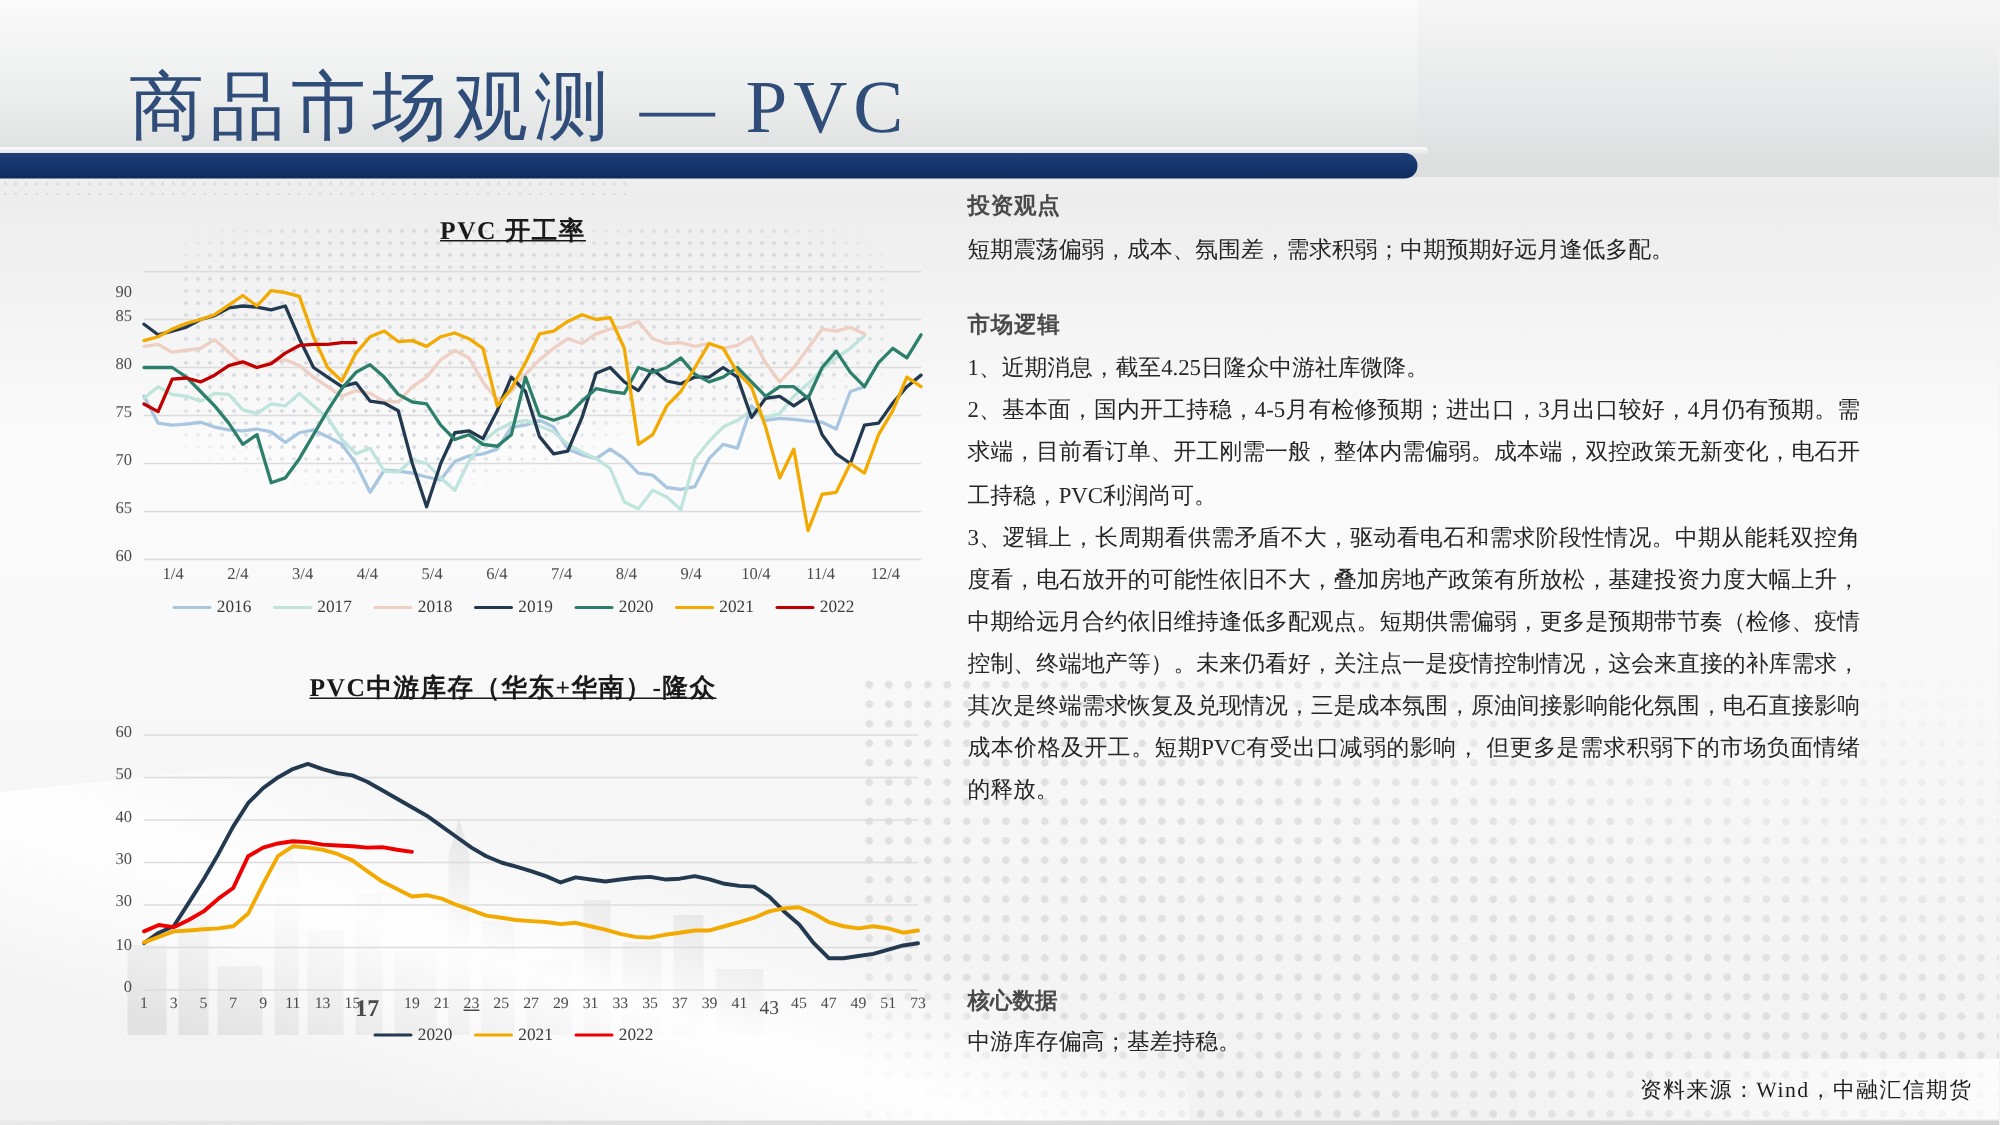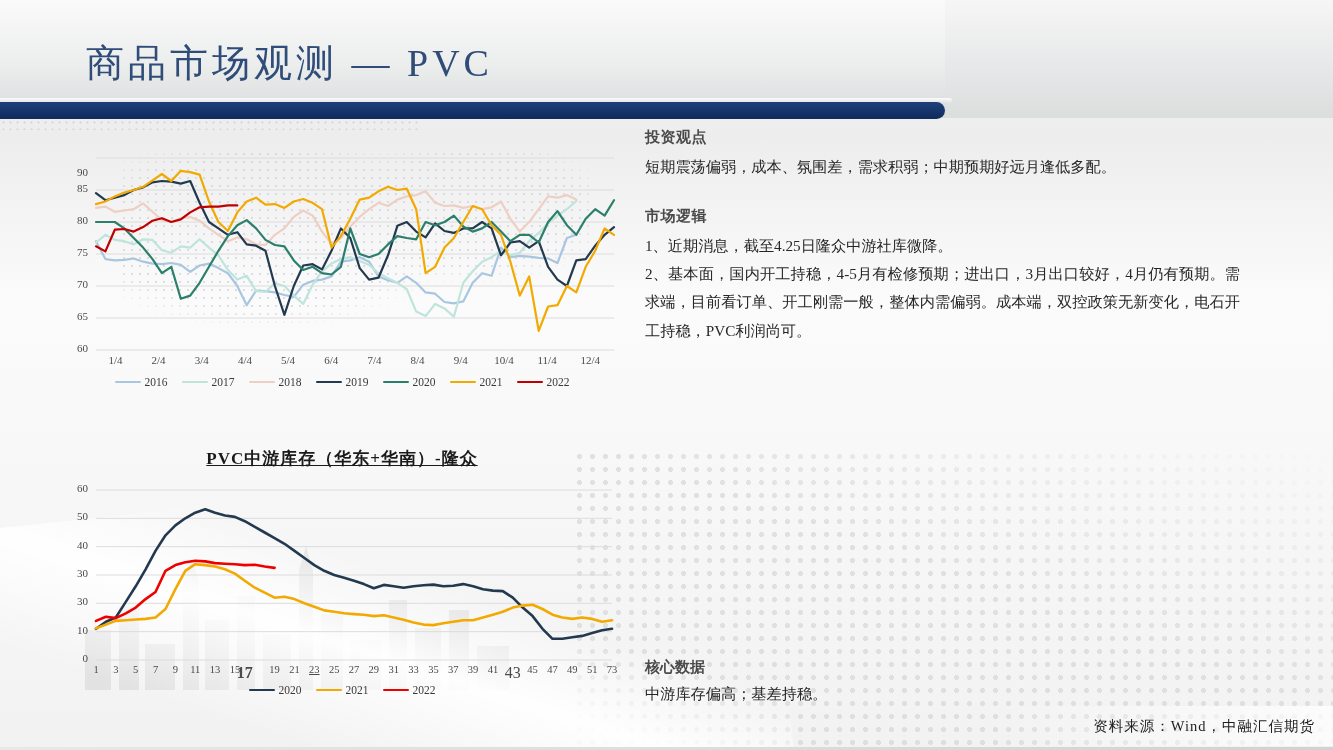--- a/index.html
+++ b/index.html
@@ -54,21 +54,21 @@
   .header-band{
     position:absolute;left:0;top:0;width:100%;height:118px;
     background:linear-gradient(180deg,#fafafa 0%,#eceded 55%,#d9dadb 100%);
   }
   .header-band-right{
     position:absolute;left:945px;top:0;width:388px;height:118px;
     background:linear-gradient(180deg,#f6f6f6 0%,#e6e7e8 60%,#dcdddd 100%);
   }
   .page-title{
     position:absolute;left:86px;top:38px;
-    font-size:38px;color:#2f4d78;letter-spacing:4px;
+    font-size:50px;color:#2f4d78;letter-spacing:4px;
     font-family:"Liberation Serif","DejaVu Serif",serif;
     white-space:nowrap;
   }
   .title-bar{
     position:absolute;left:0;top:102px;width:945px;height:17px;
     background:linear-gradient(180deg,#20407a 0%,#15336a 60%,#0f2a5c 100%);
     border-radius:0 9px 9px 0;
   }
   .title-bar-shadow{
     position:absolute;left:0;top:98px;width:952px;height:5px;
@@ -163,20 +163,21 @@
   </svg>
   <div class="bg-swoosh"></div>
 
   <div class="header-band"></div>
   <div class="header-band-right"></div>
   <div class="title-bar-shadow"></div>
   <div class="title-bar"></div>
   <div class="page-title">商品市场观测 — PVC</div>
 
   <div class="chart-block" style="left:62px;top:142px;width:560px;">
+    <div class="chart-title c1">PVC 开工率</div>
     <div class="plot" id="plot1" style="height:222px;margin-top:8px;">
         <svg width="560" height="222">
           <line x1="34" x2="552" y1="200" y2="200" stroke="#dcdcdc" stroke-width="1"></line>
           <line x1="34" x2="552" y1="168" y2="168" stroke="#dcdcdc" stroke-width="1"></line>
           <line x1="34" x2="552" y1="136" y2="136" stroke="#dcdcdc" stroke-width="1"></line>
           <line x1="34" x2="552" y1="104" y2="104" stroke="#dcdcdc" stroke-width="1"></line>
           <line x1="34" x2="552" y1="72" y2="72" stroke="#dcdcdc" stroke-width="1"></line>
           <line x1="34" x2="552" y1="39.99999999999999" y2="39.99999999999999" stroke="#dcdcdc" stroke-width="1"></line>
           <line x1="34" x2="552" y1="8" y2="8" stroke="#dcdcdc" stroke-width="1"></line>
           <path d="M34.0 91.2 L43.4 109.1 L52.8 110.4 L62.3 109.8 L71.7 108.5 L81.1 111.7 L90.5 113.6 L99.9 114.2 L109.3 113.0 L118.8 114.9 L128.2 121.9 L137.6 115.5 L147.0 113.6 L156.4 118.1 L165.9 123.2 L175.3 136.0 L184.7 155.2 L194.1 140.5 L203.5 141.1 L212.9 142.4 L222.4 145.0 L231.8 146.9 L241.2 134.7 L250.6 130.9 L260.0 129.6 L269.5 126.4 L278.9 111.7 L288.3 110.4 L297.7 107.2 L307.1 111.7 L316.5 126.4 L326.0 130.2 L335.4 132.8 L344.8 126.4 L354.2 132.8 L363.6 142.4 L373.1 143.7 L382.5 152.0 L391.9 153.3 L401.3 151.4 L410.7 132.8 L420.1 123.2 L429.6 125.8 L439.0 97.6 L448.4 107.2 L457.8 105.9 L467.2 106.6 L476.7 107.8 L486.1 108.5 L495.5 113.0 L504.9 88.0 L514.3 84.8" fill="none" stroke="#a9c6e0" stroke-width="2.2" stroke-linejoin="round" stroke-linecap="round"></path>
@@ -275,21 +276,21 @@
         <div class="axis-label xlab" style="left: 234.308px; width: 36px; top: 182px; font-size: 10.5px; text-decoration: underline;">23</div>
         <div class="axis-label xlab" style="left: 254.154px; width: 36px; top: 182px; font-size: 10.5px;">25</div>
         <div class="axis-label xlab" style="left: 274px; width: 36px; top: 182px; font-size: 10.5px;">27</div>
         <div class="axis-label xlab" style="left: 293.846px; width: 36px; top: 182px; font-size: 10.5px;">29</div>
         <div class="axis-label xlab" style="left: 313.692px; width: 36px; top: 182px; font-size: 10.5px;">31</div>
         <div class="axis-label xlab" style="left: 333.538px; width: 36px; top: 182px; font-size: 10.5px;">33</div>
         <div class="axis-label xlab" style="left: 353.385px; width: 36px; top: 182px; font-size: 10.5px;">35</div>
         <div class="axis-label xlab" style="left: 373.231px; width: 36px; top: 182px; font-size: 10.5px;">37</div>
         <div class="axis-label xlab" style="left: 393.077px; width: 36px; top: 182px; font-size: 10.5px;">39</div>
         <div class="axis-label xlab" style="left: 412.923px; width: 36px; top: 182px; font-size: 10.5px;">41</div>
-        <div class="axis-label xlab" style="left: 432.769px; width: 36px; top: 182px; font-size: 16px;">43</div>
+        <div class="axis-label xlab" style="left: 432.769px; width: 36px; top: 182px; font-size: 13px;">43</div>
         <div class="axis-label xlab" style="left: 452.615px; width: 36px; top: 182px; font-size: 10.5px;">45</div>
         <div class="axis-label xlab" style="left: 472.462px; width: 36px; top: 182px; font-size: 10.5px;">47</div>
         <div class="axis-label xlab" style="left: 492.308px; width: 36px; top: 182px; font-size: 10.5px;">49</div>
         <div class="axis-label xlab" style="left: 512.154px; width: 36px; top: 182px; font-size: 10.5px;">51</div>
         <div class="axis-label xlab" style="left: 532px; width: 36px; top: 182px; font-size: 10.5px;">73</div>
       </div>
     <div class="legend" id="legend2">
         <div class="legend-item">
           <span class="legend-swatch" style="background: rgb(34, 57, 79); height: 2.6px;"></span>
           <span class="legend-text">2020</span>
@@ -305,20 +306,21 @@
       </div>
   </div>
 
   <div class="panel">
     <div class="sec-head">投资观点</div>
     <p class="sec-body">短期震荡偏弱，成本、氛围差，需求积弱；中期预期好远月逢低多配。</p>
     <div class="gap-lg"></div>
     <div class="sec-head">市场逻辑</div>
     <p class="sec-body">1、近期消息，截至4.25日隆众中游社库微降。</p>
     <p class="sec-body">2、基本面，国内开工持稳，4-5月有检修预期；进出口，3月出口较好，4月仍有预期。需求端，目前看订单、开工刚需一般，整体内需偏弱。成本端，双控政策无新变化，电石开工持稳，PVC利润尚可。</p>
+    <p class="sec-body">3、逻辑上，长周期看供需矛盾不大，驱动看电石和需求阶段性情况。中期从能耗双控角度看，电石放开的可能性依旧不大，叠加房地产政策有所放松，基建投资力度大幅上升，中期给远月合约依旧维持逢低多配观点。短期供需偏弱，更多是预期带节奏（检修、疫情控制、终端地产等）。未来仍看好，关注点一是疫情控制情况，这会来直接的补库需求，其次是终端需求恢复及兑现情况，三是成本氛围，原油间接影响能化氛围，电石直接影响成本价格及开工。短期PVC有受出口减弱的影响， 但更多是需求积弱下的市场负面情绪的释放。</p>
   </div>
 
   <div class="core-head">核心数据</div>
   <div class="core-body">中游库存偏高；基差持稳。</div>
 
   <div class="source-strip"></div>
   <div class="source">资料来源：Wind，中融汇信期货</div>
   <div class="edge-line"></div>
 </div>
 

